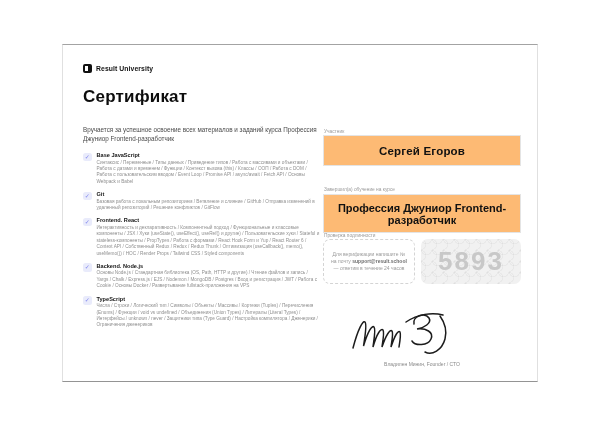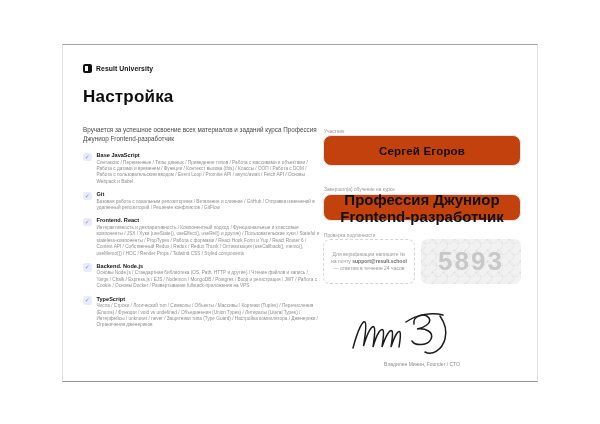--- a/index.html
+++ b/index.html
@@ -31,25 +31,25 @@
   }
   .module-title{font-size:5.6px;font-weight:700;color:#151515;margin-bottom:1.5px;}
   .module-desc{font-size:4.7px;line-height:6.4px;color:#8f8f8f;}
   
   .rightcol{position:absolute;left:260px;top:80px;width:198px;height:258px;}
   .field-label{position:absolute;left:1px;font-size:4.8px;color:#9a9a9a;}
   .lbl-participant{top:4px;}
   .lbl-course{top:62px;}
   .lbl-verify{top:108px;}
   .valuebox{
-    position:absolute;left:0;width:198px;box-sizing:border-box;border:1px solid #e4e4e4;border-radius:8px;
-    background:#c2410c;display:flex;align-items:center;justify-content:center;text-align:center;color:#111;
+    position:absolute;left:0;width:198px;box-sizing:border-box;border:1px solid #e4e4e4;border-radius:0;
+    background:#fdba74;display:flex;align-items:center;justify-content:center;text-align:center;color:#111;
   }
   .box-participant{top:10px;height:31px;font-size:11.5px;font-weight:600;letter-spacing:.2px;}
-  .box-course{top:69px;height:27px;font-size:15px;font-weight:600;}
+  .box-course{top:69px;height:39px;font-size:11px;font-weight:600;}
   .verify-row{position:absolute;left:0;top:114px;width:198px;height:45px;display:flex;gap:6px;}
   .verify-note{
     flex:0 0 92px;box-sizing:border-box;border:1px dashed #d4d4d4;border-radius:7px;
     display:flex;align-items:center;justify-content:center;text-align:center;
     font-size:5px;line-height:7px;color:#9a9a9a;padding:4px 7px;
   }
   .verify-note b{color:#6e6e6e;font-weight:700;}
   .verify-code{
     flex:1 1 auto;border-radius:7px;background-color:#f1f1f1;
     background-image:
@@ -65,21 +65,21 @@
 </head>
 <body>
 
 <div class="card">
 
   <div class="brand">
     <span class="brand-icon"></span>
     <span class="brand-name">Result University</span>
   </div>
 
-  <div class="title">Настройка</div>
+  <div class="title">Сертификат</div>
 
   <div class="intro">Вручается за успешное освоение всех материалов и заданий курса Профессия Джуниор Frontend-разработчик</div>
 
   <div class="modules">
     <div class="module">
       <span class="check">✓</span>
       <div class="module-text">
         <div class="module-title">Base JavaScript</div>
         <div class="module-desc">Синтаксис / Переменные / Типы данных / Приведение типов / Работа с массивами и объектами / Работа с датами и временем / Функции / Контекст вызова (this) / Классы / ООП / Работа с DOM / Работа с пользовательским вводом / Event Loop / Promise API / async/await / Fetch API / Основы Webpack и Babel</div>
       </div>

